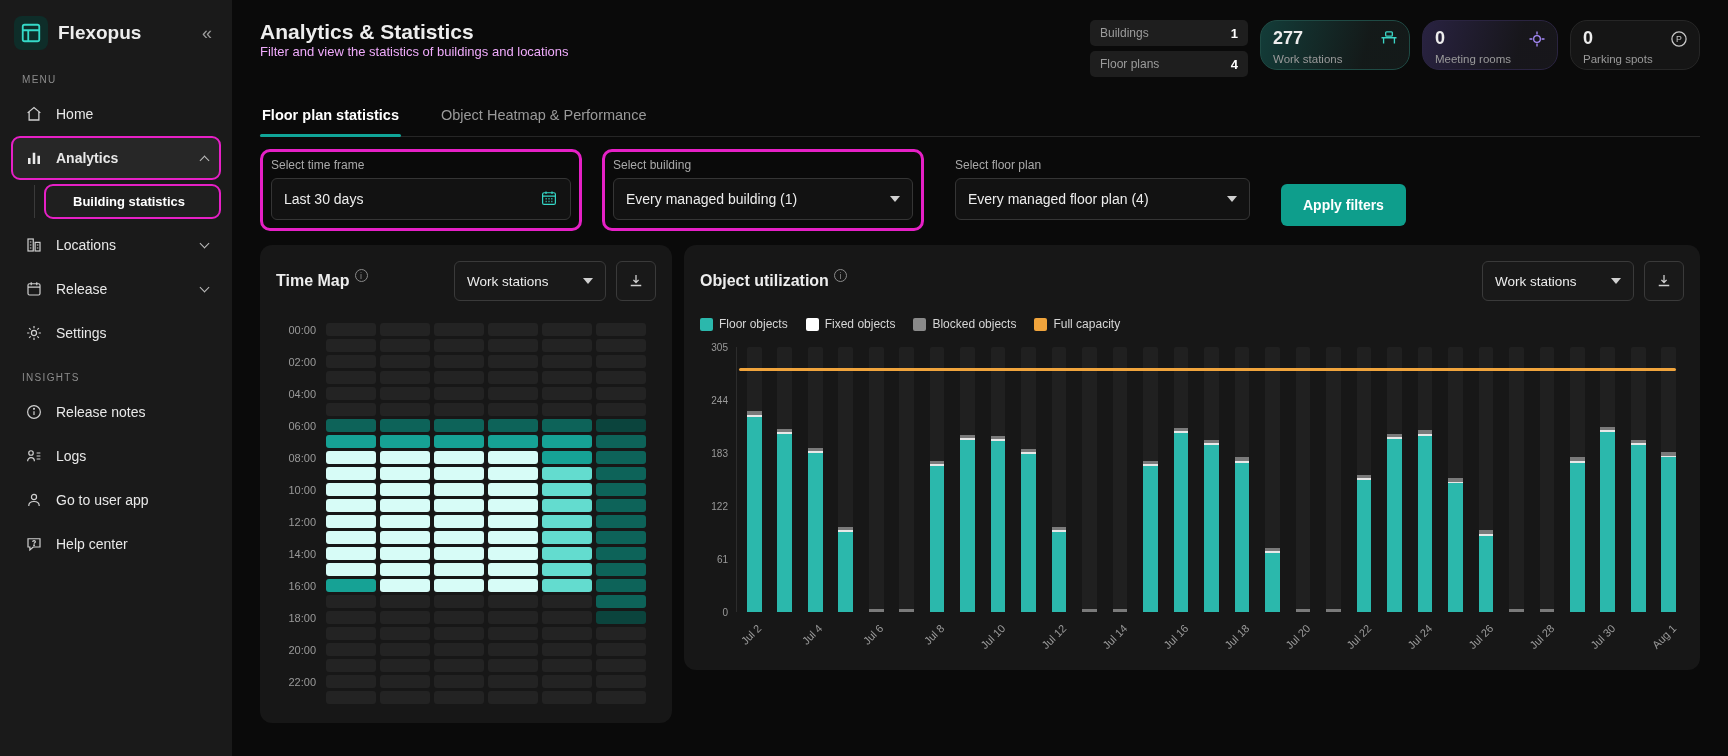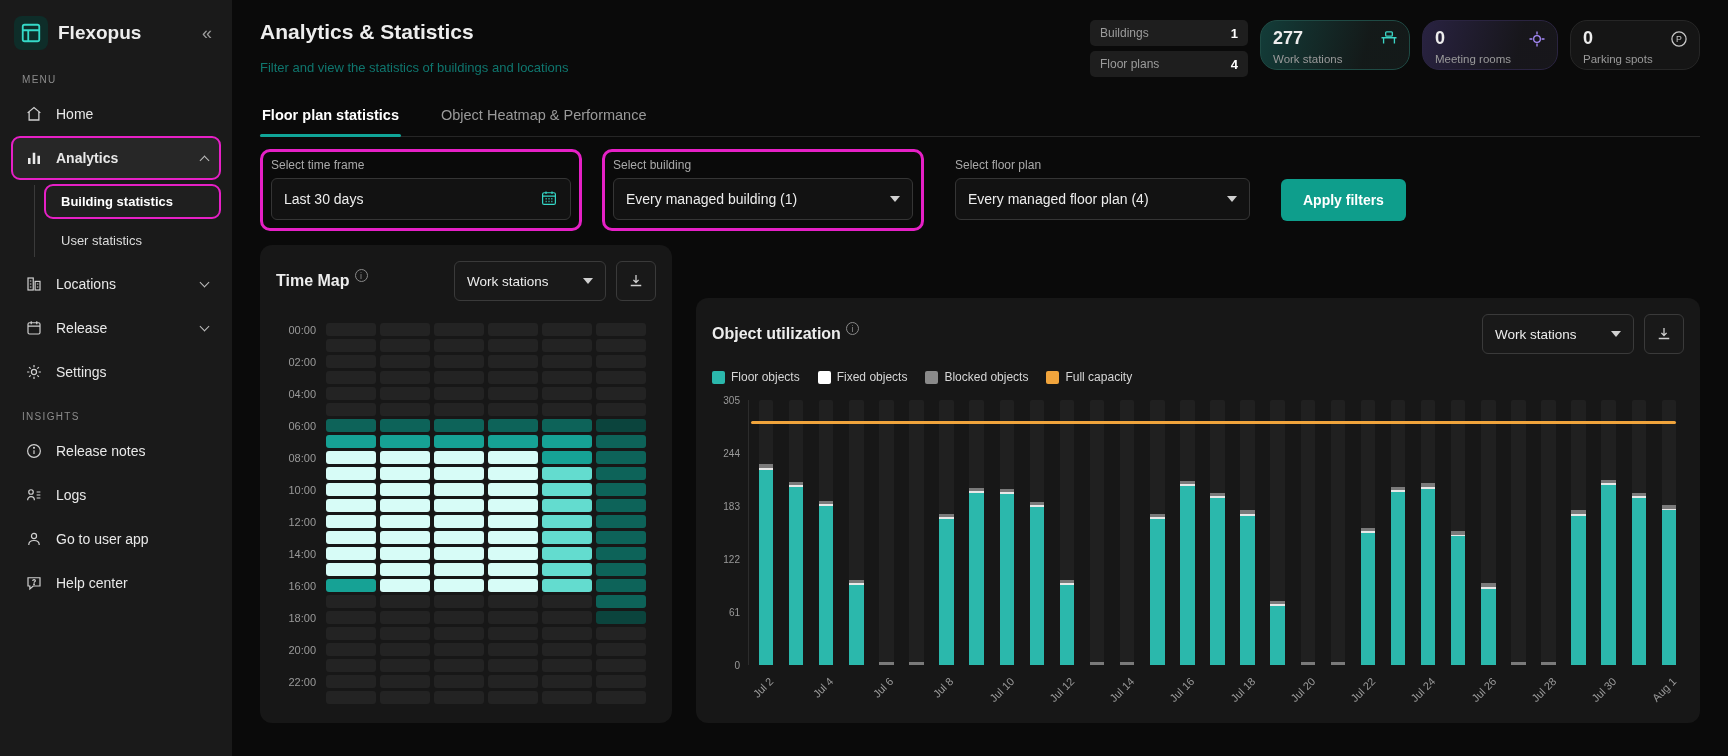--- a/index.html
+++ b/index.html
@@ -14,55 +14,55 @@
   .brand{font-size:19px;font-weight:bold;flex:1}
   .collapse{color:#9a9a9a;font-size:18px;cursor:pointer;padding:0 6px}
   .section-label{font-size:10px;letter-spacing:1.3px;color:#8c8c8c;margin:16px 10px 8px}
   .item{display:flex;align-items:center;gap:12px;height:42px;padding:0 12px;border-radius:8px;font-size:14px;color:#e8e8e8;cursor:pointer;margin-bottom:2px}
   .item .icn{width:20px;display:flex;justify-content:center;color:#cfcfcf}
   .item .grow{flex:1}
   .item.active{background:#272727;outline:2.5px solid var(--annotation-pink,#e620c6);outline-offset:-1px;font-weight:600}
   .chev{width:7px;height:7px;border-right:1.8px solid #bdbdbd;border-bottom:1.8px solid #bdbdbd;transform:rotate(45deg);margin-top:-4px}
   .chev.up{transform:rotate(-135deg);margin-top:4px}
   .subwrap{margin:4px 0 6px 22px;border-left:1px solid #3a3a3a;padding-left:10px;display:flex;flex-direction:column;gap:6px}
-  .subitem{font-size:13px;padding:9px 16px;border-radius:8px;cursor:pointer;color:#dcdcdc}
+  .subitem{font-size:13px;padding:9px 28px;border-radius:8px;cursor:pointer;color:#dcdcdc}
   .subitem.active{outline:2.5px solid var(--annotation-pink,#e620c6);outline-offset:-1px;font-weight:bold;color:#fff;background:#1f1f1f}
 
   
   .main{flex:1;padding:20px 28px 0;overflow:hidden}
   .top{display:flex;justify-content:space-between;align-items:flex-start}
   .page-title{font-size:21px;font-weight:bold}
-  .page-sub{font-size:13px;color:#0f766e;margin-top:16px}
+  .page-sub{font-size:13px;color:#f0abfc;margin-top:0}
   .cards{display:flex;gap:12px}
   .cardA{width:158px;display:flex;flex-direction:column;gap:5px}
   .pill{display:flex;justify-content:space-between;align-items:center;background:#1e1e1e;border-radius:5px;padding:4px 10px;height:26px}
   .pill .pl{font-size:12px;color:#9c9c9c}
   .pill .pv{font-size:13px;font-weight:bold;color:#fff}
   .scard{position:relative;height:50px;border-radius:17px;padding:7px 12px;border:1px solid #262626;background:#151515}
   .scard .num{font-size:18px;font-weight:bold}
   .scard .lab{font-size:11.5px;color:#9a9a9a;margin-top:4px}
   .scard .cicon{position:absolute;top:8px;right:10px}
   .scard.teal{width:150px;background:linear-gradient(105deg,rgba(16,165,152,.28),rgba(16,165,152,.04) 70%),#141414;border-color:#1f4a44}
   .scard.purple{width:136px;background:linear-gradient(105deg,rgba(124,92,246,.20),rgba(124,92,246,.03) 70%),#141414;border-color:#2a2440}
   .scard.plain{width:130px}
 
   .tabs{display:flex;gap:38px;margin-top:22px;border-bottom:1px solid #262626}
   .tab{font-size:14.5px;padding:8px 2px 13px;color:#9a9a9a;cursor:pointer;position:relative}
   .tab.active{color:#fff;font-weight:600}
   .tab.active::after{content:"";position:absolute;left:0;right:0;bottom:-1px;height:3px;background:var(--accent-teal,#10a598);border-radius:2px}
 
-  .filters{display:flex;gap:20px;margin-top:12px;align-items:flex-start}
+  .filters{display:flex;gap:20px;margin-top:12px;align-items:center}
   .fgroup{border:3px solid transparent;border-radius:10px;padding:6px 8px 8px}
   .fgroup.annotated{border-color:var(--annotation-pink,#e620c6)}
   .flabel{font-size:12px;color:#aaa;margin-bottom:6px}
   .fcontrol{width:300px;height:42px;background:#121212;border:1px solid #353535;border-radius:6px;display:flex;align-items:center;justify-content:space-between;padding:0 12px;font-size:14px;cursor:pointer}
   .caret{width:0;height:0;border-left:5px solid transparent;border-right:5px solid transparent;border-top:6px solid #d0d0d0}
   .apply{margin-top:30px;height:42px;padding:0 22px;background:var(--button-teal,#0e9e8c);color:#fff;border:none;border-radius:6px;font-size:14px;font-weight:600;cursor:pointer;font-family:inherit}
 
-  .panels{display:flex;gap:24px;margin-top:14px;align-items:flex-end}
+  .panels{display:flex;gap:12px;margin-top:14px;align-items:flex-start}
   .panel{background:#171717;border-radius:12px;padding:16px}
   .panel-head{display:flex;align-items:center;justify-content:space-between;gap:10px}
   .ptitle{font-size:16px;font-weight:bold;display:flex;align-items:flex-start;gap:5px}
   .info{width:13px;height:13px;border:1px solid #8a8a8a;border-radius:50%;color:#8a8a8a;font-size:9px;display:inline-flex;align-items:center;justify-content:center;margin-top:-3px;font-weight:normal}
   .pright{display:flex;gap:10px;align-items:center}
   .dropdown{width:152px;height:40px;border:1px solid #3a3a3a;border-radius:6px;background:#191919;display:flex;align-items:center;justify-content:space-between;padding:0 12px;font-size:13.5px;cursor:pointer}
   .dl{width:40px;height:40px;border:1px solid #3a3a3a;border-radius:6px;background:#191919;display:flex;align-items:center;justify-content:center;cursor:pointer}
 
   .tm-panel{width:412px}
   .hm{margin-top:22px}
@@ -122,21 +122,20 @@
             <rect x="10.3" y="5" width="3.4" height="15"></rect>
             <rect x="16.6" y="9" width="3.4" height="11"></rect>
           </svg>
       </span>
       <span class="grow">Analytics</span>
       <span class="chev up"></span>
     </div>
 
     <div class="subwrap">
       <div class="subitem active">Building statistics</div>
-      <div class="subitem">User statistics</div>
     </div>
 
     <div class="item">
       <span class="icn">
         <svg width="18" height="18" viewBox="0 0 24 24" fill="none" stroke="#d0d0d0" stroke-width="1.6">
             <rect x="4" y="4" width="7" height="16"></rect>
             <rect x="13.5" y="8.5" width="6.5" height="11.5"></rect>
             <path d="M6.5 8h2M6.5 12h2M6.5 16h2M15.8 12h2M15.8 16h2"></path>
           </svg>
       </span>

